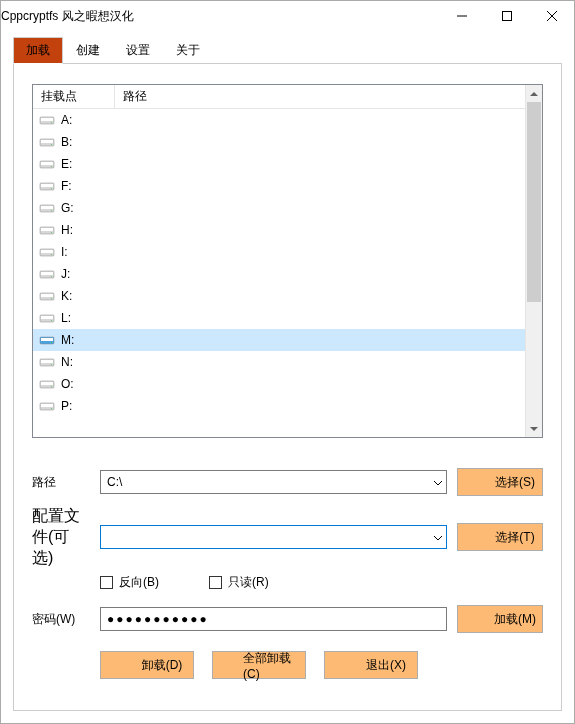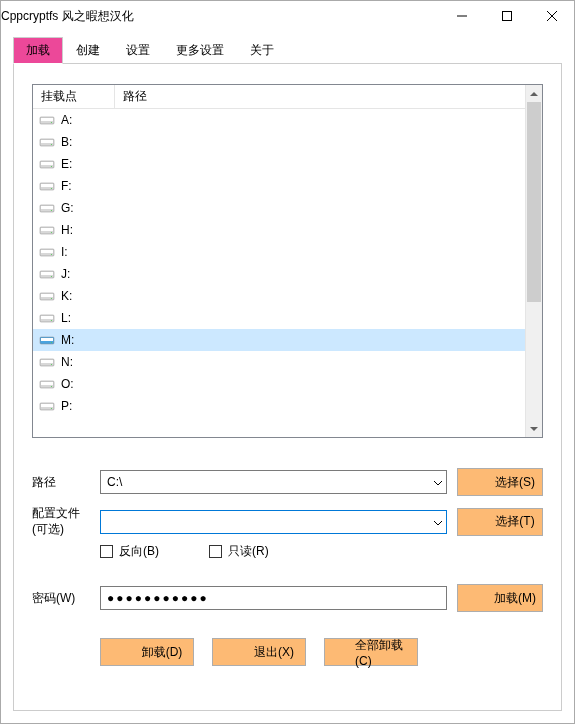--- a/index.html
+++ b/index.html
@@ -6,21 +6,21 @@
     body { background: #fff; width: 575px; height: 724px; border: 1px solid #aaa; display: flex; flex-direction: column; }
     
     .titlebar { height: 30px; display: flex; align-items: center; padding-left: 0; background: #fff; }
     .titlebar-title { flex: 1; font-size: 12px; color: #000; }
     .titlebar-buttons { display: flex; }
     .titlebar-btn { width: 45px; height: 30px; display: flex; align-items: center; justify-content: center; color: #000; }
     .titlebar-btn svg { width: 10px; height: 10px; }
     
     .tabs { display: flex; padding: 6px 12px 0 12px; background: #fff; }
     .tab { padding: 4px 12px; border: 1px solid transparent; cursor: default; font-size: 12px; }
-    .tab.active { border: 1px solid #ccc; border-bottom: 1px solid #fff; background: #ec4899; position: relative; z-index: 2; }
+    .tab.active { border: 1px solid #ccc; border-bottom: 1px solid #fff; background: #c2410c; position: relative; z-index: 2; }
     
     .content { flex: 1; margin: 0 12px 12px 12px; border: 1px solid #ccc; margin-top: -1px; padding: 20px 18px; display: flex; flex-direction: column; }
     
     .list-wrapper { border: 1px solid #828790; height: 354px; display: flex; background: #fff; }
     .list-main { flex: 1; overflow: hidden; }
     .list-header { display: flex; background: #fff; border-bottom: 1px solid #e5e5e5; height: 24px; align-items: center; }
     .list-header-col { padding: 0 8px; font-size: 12px; height: 100%; display: flex; align-items: center; }
     .list-header-col:first-child { width: 82px; border-right: 1px solid #e5e5e5; }
     .list-body { overflow-y: hidden; }
     .list-row { display: flex; align-items: center; height: 22px; padding-left: 6px; gap: 6px; }
@@ -30,35 +30,35 @@
     .list-row span { font-size: 12px; }
     .scrollbar { width: 17px; background: #f0f0f0; border-left: 1px solid #e5e5e5; position: relative; }
     .scroll-thumb { position: absolute; left: 1px; right: 1px; top: 17px; height: 200px; background: #cdcdcd; }
     .scroll-arrow { position: absolute; left: 0; right: 0; height: 17px; display: flex; align-items: center; justify-content: center; color: #606060; }
     .scroll-arrow.up { top: 0; }
     .scroll-arrow.down { bottom: 0; }
     
     .form-area { margin-top: 30px; display: flex; flex-direction: column; gap: 10px; }
     .form-row { display: flex; align-items: center; gap: 10px; }
     .form-label { width: 58px; font-size: 12px; }
-    .form-label-multi { width: 58px; font-size: 12px; line-height: 1.3; }
+    .form-label-multi { width: 58px; font-size: 16px; line-height: 1.3; }
     .combo { flex: 1; height: 24px; border: 1px solid #7a7a7a; background: #fff; display: flex; align-items: center; padding: 0 6px; position: relative; }
     .combo.highlighted { border: 1px solid #0078d7; }
     .combo-arrow { position: absolute; right: 4px; top: 50%; transform: translateY(-50%); color: #000; }
     .text-input { flex: 1; height: 24px; border: 1px solid #7a7a7a; background: #fff; padding: 0 6px; display: flex; align-items: center; letter-spacing: 2px; font-size: 8px; }
     .btn { width: 86px; height: 28px; border: 1px solid #adadad; background: #fdba74; display: flex; align-items: center; justify-content: center; font-size: 12px; cursor: default; padding-left: 30px; }
     
     .checkbox-row { display: flex; align-items: center; gap: 50px; margin-left: 68px; }
     .checkbox-wrap { display: flex; align-items: center; gap: 6px; }
     .checkbox { width: 13px; height: 13px; border: 1px solid #333; background: #fff; }
     .checkbox.disabled { border-color: #bbb; background: #f5f5f5; }
     .checkbox-label { font-size: 12px; }
     .checkbox-label.disabled { color: #aaa; }
     
-    .bottom-buttons { display: flex; gap: 18px; margin-left: 68px; margin-top: 16px; }
+    .bottom-buttons { display: flex; gap: 18px; margin-left: 68px; margin-top: 8px; }
     .bottom-buttons .btn { width: 94px; }
   </style>
 </head>
 <body>
 
 <div class="titlebar">
   <div class="titlebar-title">Cppcryptfs 风之暇想汉化</div>
   <div class="titlebar-buttons">
     <div class="titlebar-btn">
       <svg viewBox="0 0 10 10">
@@ -76,21 +76,20 @@
           <line x1="10" y1="0" x2="0" y2="10" stroke="#000" stroke-width="1"></line>
         </svg>
     </div>
   </div>
 </div>
 
 <div class="tabs" id="tabs">
     <div class="tab active">加载</div>
     <div class="tab">创建</div>
     <div class="tab">设置</div>
-    <div class="tab">更多设置</div>
     <div class="tab">关于</div>
   </div>
 
 <div class="content">
 
   <div class="list-wrapper">
     <div class="list-main">
       <div class="list-header">
         <div class="list-header-col">挂载点</div>
         <div class="list-header-col">路径</div>
@@ -246,21 +245,21 @@
         <span></span>
         <span class="combo-arrow">
           <svg width="8" height="5" viewBox="0 0 8 5">
               <polyline points="0,0 4,4 8,0" fill="none" stroke="#000" stroke-width="1"></polyline>
             </svg>
         </span>
       </div>
       <div class="btn">选择(T)</div>
     </div>
 
-    <div class="checkbox-row" style="margin-top:-4px;margin-bottom:14px;">
+    <div class="checkbox-row" style="margin-top:-4px;margin-bottom:4px;">
       <div class="checkbox-wrap">
         <div class="checkbox"></div>
         <span class="checkbox-label">反向(B)</span>
       </div>
       <div class="checkbox-wrap">
         <div class="checkbox"></div>
         <span class="checkbox-label">只读(R)</span>
       </div>
     </div>
 
@@ -268,18 +267,18 @@
       <div class="form-label">密码(W)</div>
       <div class="text-input">
         <span>●●●●●●●●●●●</span>
       </div>
       <div class="btn">加载(M)</div>
     </div>
 
 
     <div class="bottom-buttons">
       <div class="btn">卸载(D)</div>
+      <div class="btn">全部卸载(C)</div>
       <div class="btn">退出(X)</div>
-      <div class="btn">全部卸载(C)</div>
     </div>
 
   </div>
 </div>
 
 </body></html>

